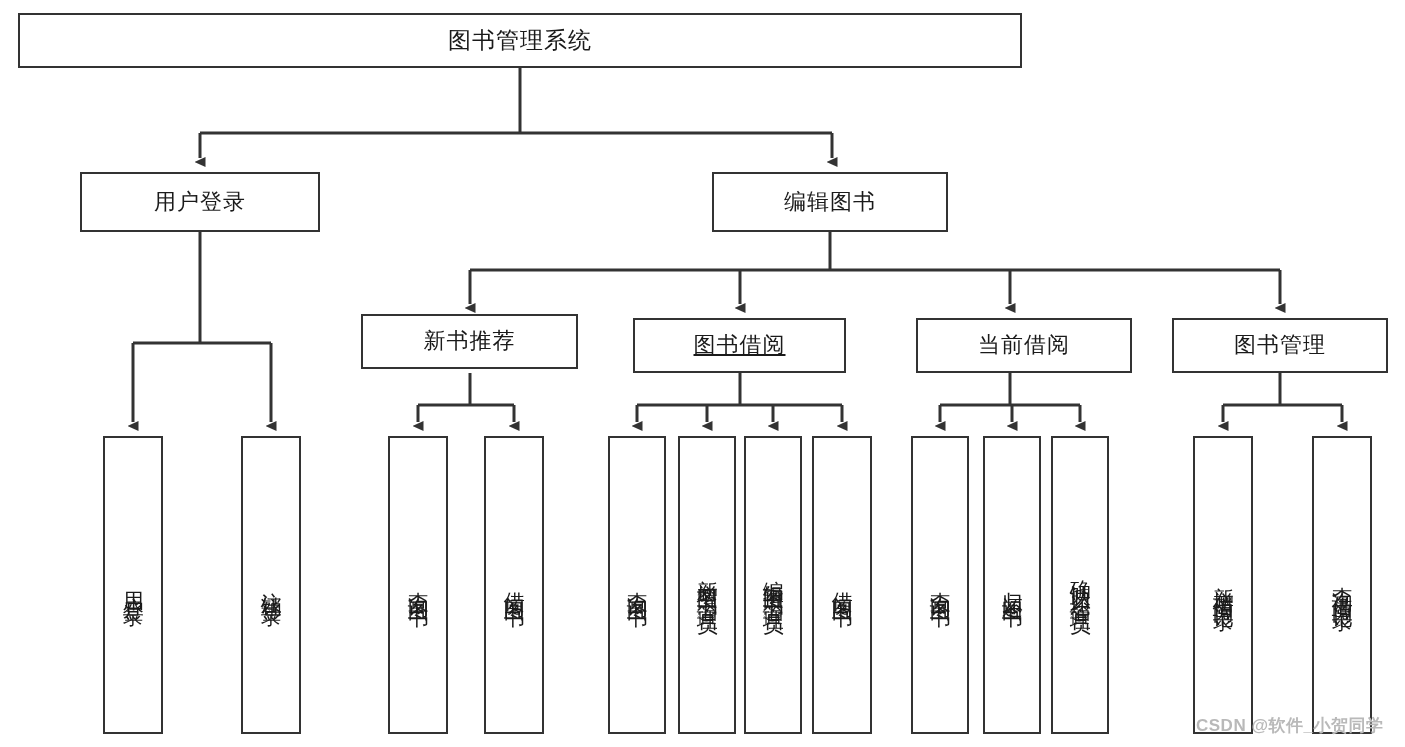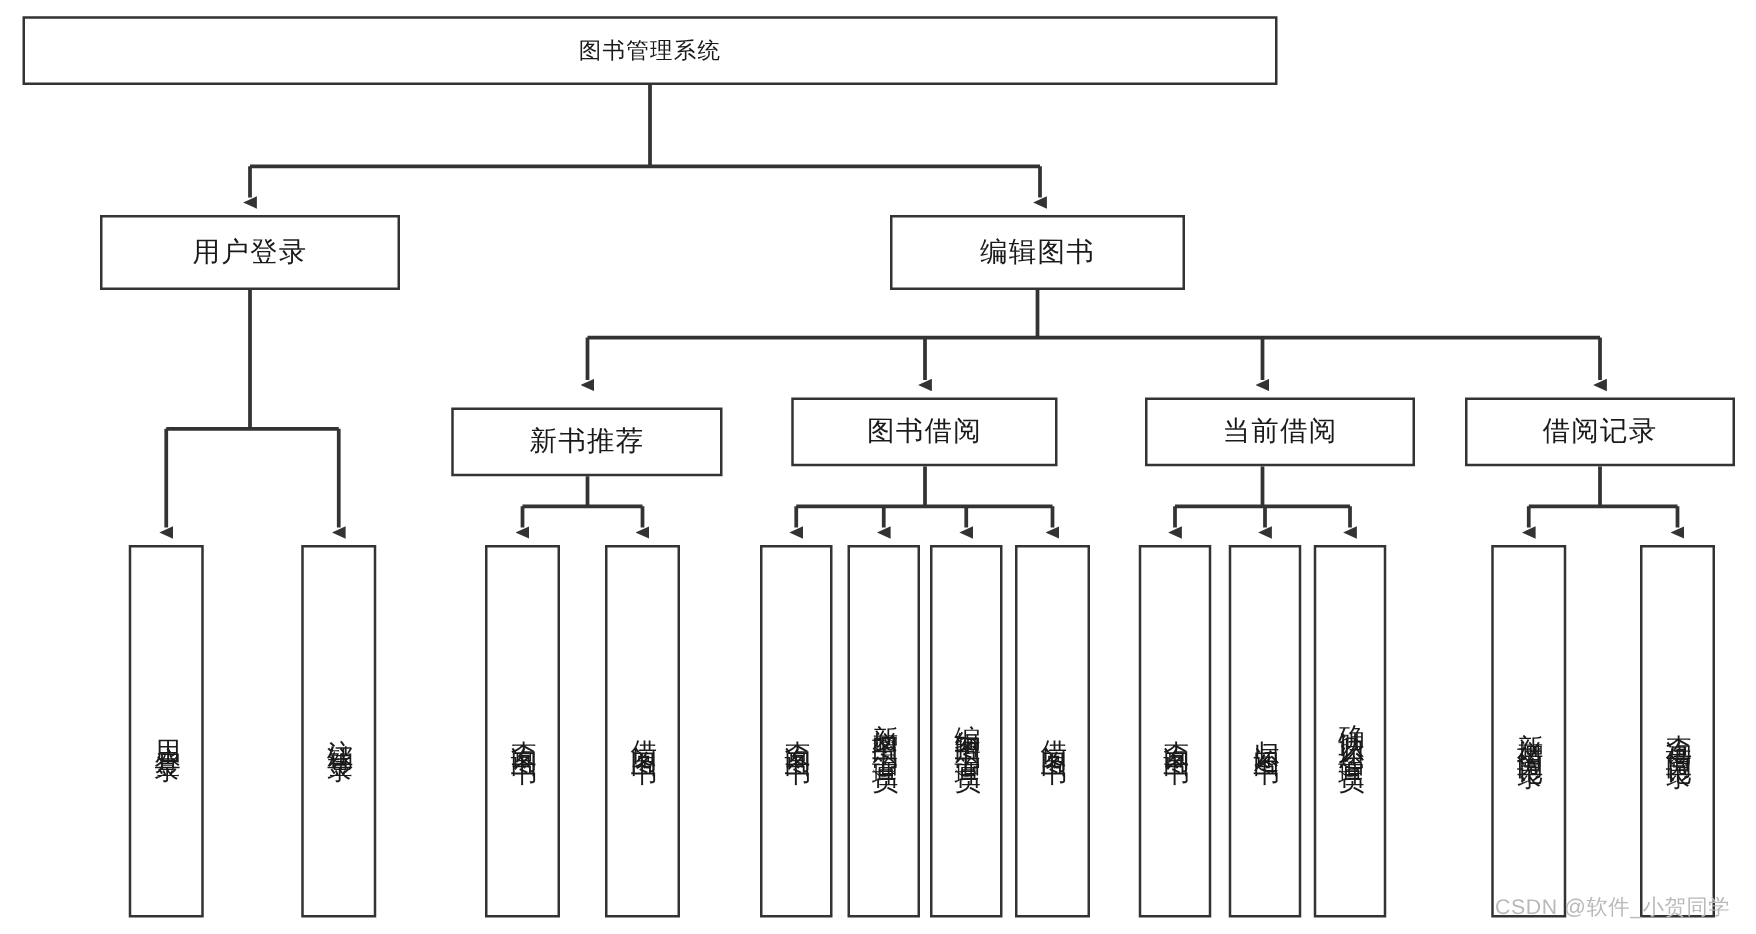--- a/index.html
+++ b/index.html
@@ -45,21 +45,21 @@
   }
   .node.vertical .vlabel {
     writing-mode: vertical-rl;
     text-orientation: upright;
     letter-spacing: 5px;
     line-height: 1.25;
     white-space: nowrap;
     text-align: center;
   }
   .node.root {
-    font-size: 18px;
+    font-size: 23px;
     justify-content: center;
   }
   .watermark {
     position: absolute;
     font-size: 17px;
     color: #b9b9b9;
     white-space: nowrap;
     letter-spacing: 0.5px;
   }
 </style>
@@ -122,31 +122,31 @@
     <span>图书管理系统</span>
   </div>
 
   <div class="node horizontal" style="left:80px; top:172px; width:240px; height:60px;">
     <span>用户登录</span>
   </div>
   <div class="node horizontal" style="left:712px; top:172px; width:236px; height:60px;">
     <span>编辑图书</span>
   </div>
 
-  <div class="node horizontal" style="left:361px; top:326px; width:217px; height:55px;">
+  <div class="node horizontal" style="left:361px; top:314px; width:217px; height:55px;">
     <span>新书推荐</span>
   </div>
-  <div class="node horizontal" style="left:633px; top:318px; width:213px; height:55px;">
+  <div class="node horizontal" style="left:633px; top:318px; width:213px; height:55px;text-decoration:underline;">
     <span>图书借阅</span>
   </div>
   <div class="node horizontal" style="left:902px; top:318px; width:216px; height:55px;margin-left:14px;">
     <span>当前借阅</span>
   </div>
   <div class="node horizontal" style="left:1172px; top:318px; width:216px; height:55px;">
-    <span>借阅记录</span>
+    <span>图书管理</span>
   </div>
 
   <div class="node vertical" style="left:103px; top:436px; width:60px; height:298px;">
     <span class="vlabel">用户登录</span>
   </div>
   <div class="node vertical" style="left:241px; top:436px; width:60px; height:298px;">
     <span class="vlabel">注销登录</span>
   </div>
   <div class="node vertical" style="left:388px; top:436px; width:60px; height:298px;">
     <span class="vlabel">查询图书</span>
@@ -175,15 +175,15 @@
   <div class="node vertical" style="left:1051px; top:436px; width:58px; height:298px;">
     <span class="vlabel">确认归还（管理员）</span>
   </div>
   <div class="node vertical" style="left:1193px; top:436px; width:60px; height:298px;">
     <span class="vlabel">新增借阅记录</span>
   </div>
   <div class="node vertical" style="left:1312px; top:436px; width:60px; height:298px;">
     <span class="vlabel">查询借阅记录</span>
   </div>
 
-  <div class="watermark" style="left:1196px; top:714px;">CSDN @软件_小贺同学</div>
+  <div class="watermark" style="left:1196px; top:714px;font-weight:bold;">CSDN @软件_小贺同学</div>
 
 </div>
 
 </body></html>

